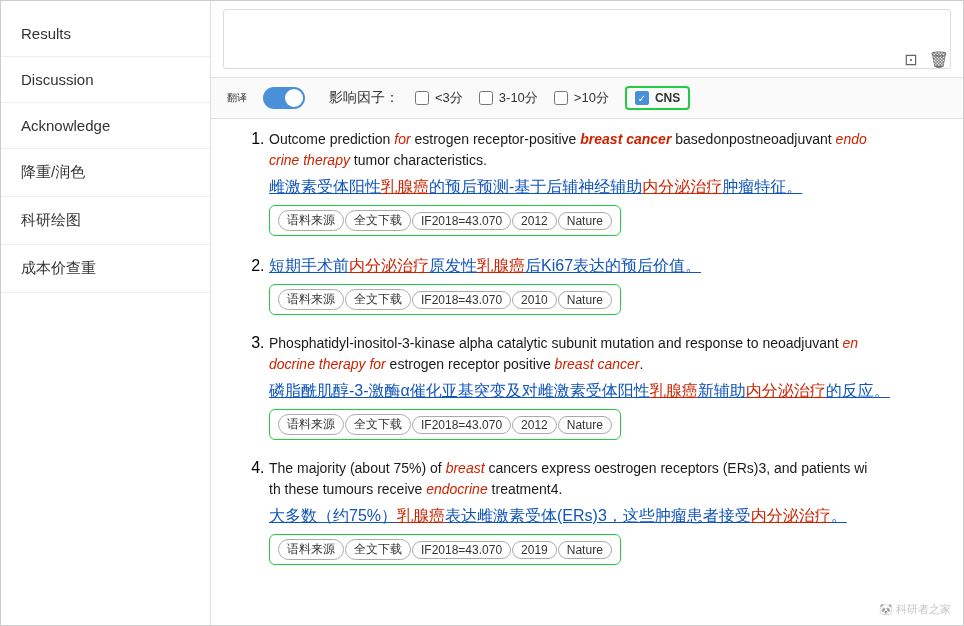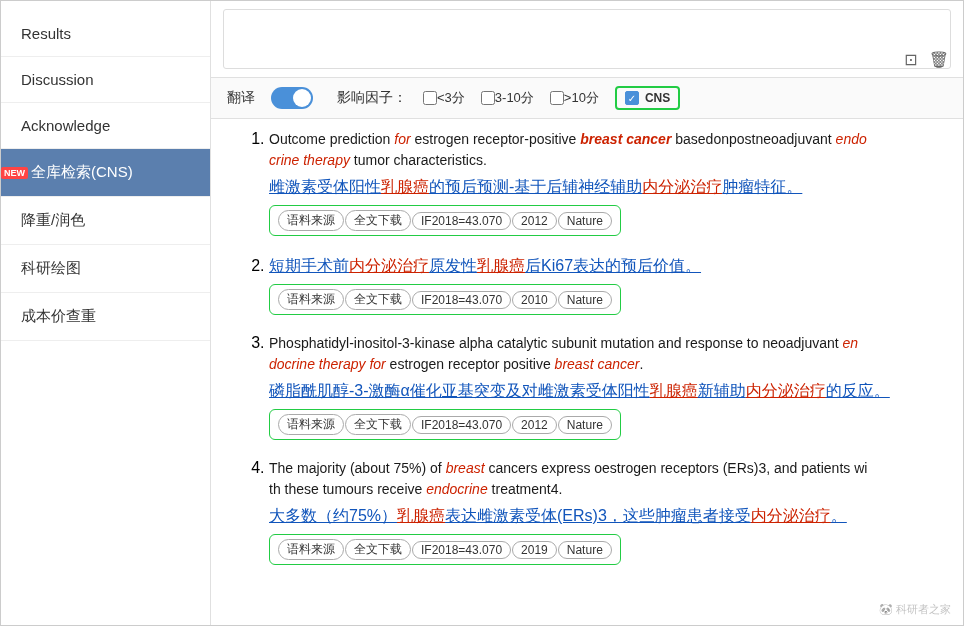--- a/index.html
+++ b/index.html
@@ -101,21 +101,21 @@
     .filter-bar {
       display: flex;
       align-items: center;
       padding: 8px 16px;
       gap: 16px;
       border-bottom: 1px solid #e0e0e0;
       background: #fafafa;
     }
     .translate-label {
       color: #333;
-      font-size: 14px;
+      font-size: 10px;
     }
     
     .toggle-switch {
       width: 42px;
       height: 22px;
       background: #4a90d9;
       border-radius: 11px;
       position: relative;
       cursor: pointer;
     }
@@ -130,20 +130,21 @@
       right: 2px;
     }
     .filter-label {
       color: #333;
       font-size: 14px;
       margin-left: 8px;
     }
     .filter-group {
       display: flex;
       align-items: center;
+      gap: 6px;
     }
     .filter-checkbox {
       width: 14px;
       height: 14px;
       cursor: pointer;
     }
     .filter-text {
       font-size: 13px;
       color: #333;
     }
@@ -254,21 +255,20 @@
   </style>
 </head>
 <body>
 
 <div class="app-container">
 
   <div class="sidebar">
   <div class="sidebar-item"><span>Results</span></div>
       <div class="sidebar-item"><span>Discussion</span></div>
       <div class="sidebar-item"><span>Acknowledge</span></div>
-      <div class="sidebar-item active has-badge"><span class="new-badge">NEW</span><span>全库检索(CNS)</span></div>
       <div class="sidebar-item"><span>降重/润色</span></div>
       <div class="sidebar-item"><span>科研绘图</span></div>
       <div class="sidebar-item"><span>成本价查重</span></div>
     </div>
 
   <div class="main-content">
     <div class="top-area">
       <textarea class="top-textarea" style=""></textarea>
       <div class="top-icons">
         <div class="icon-btn">⊡</div>

